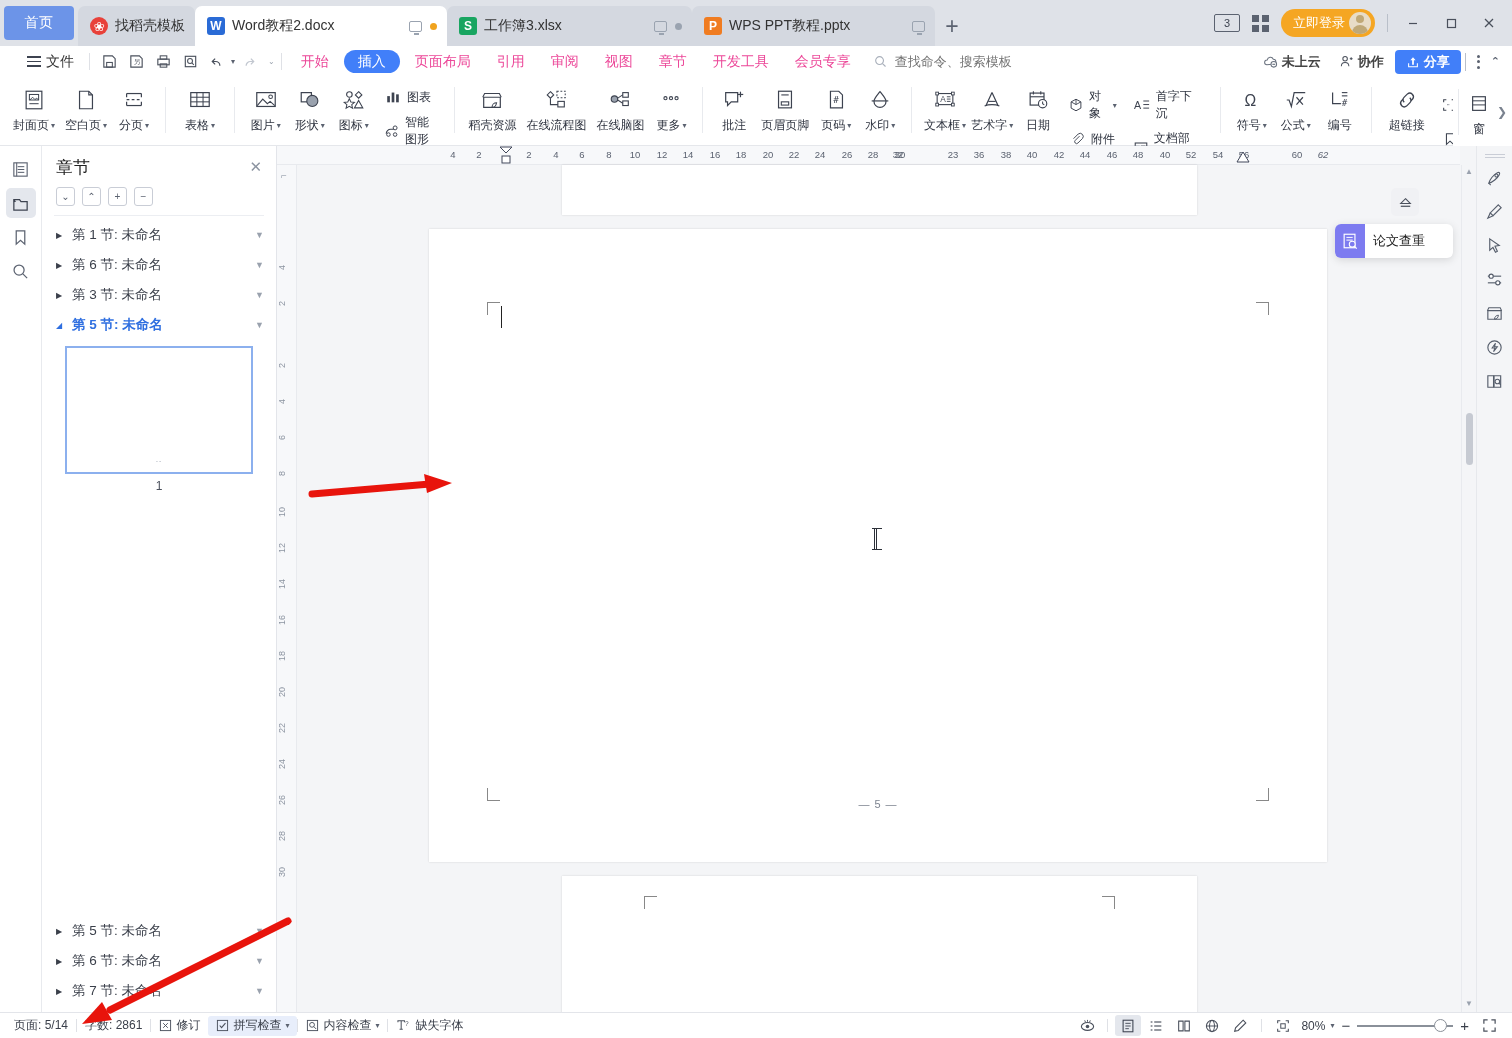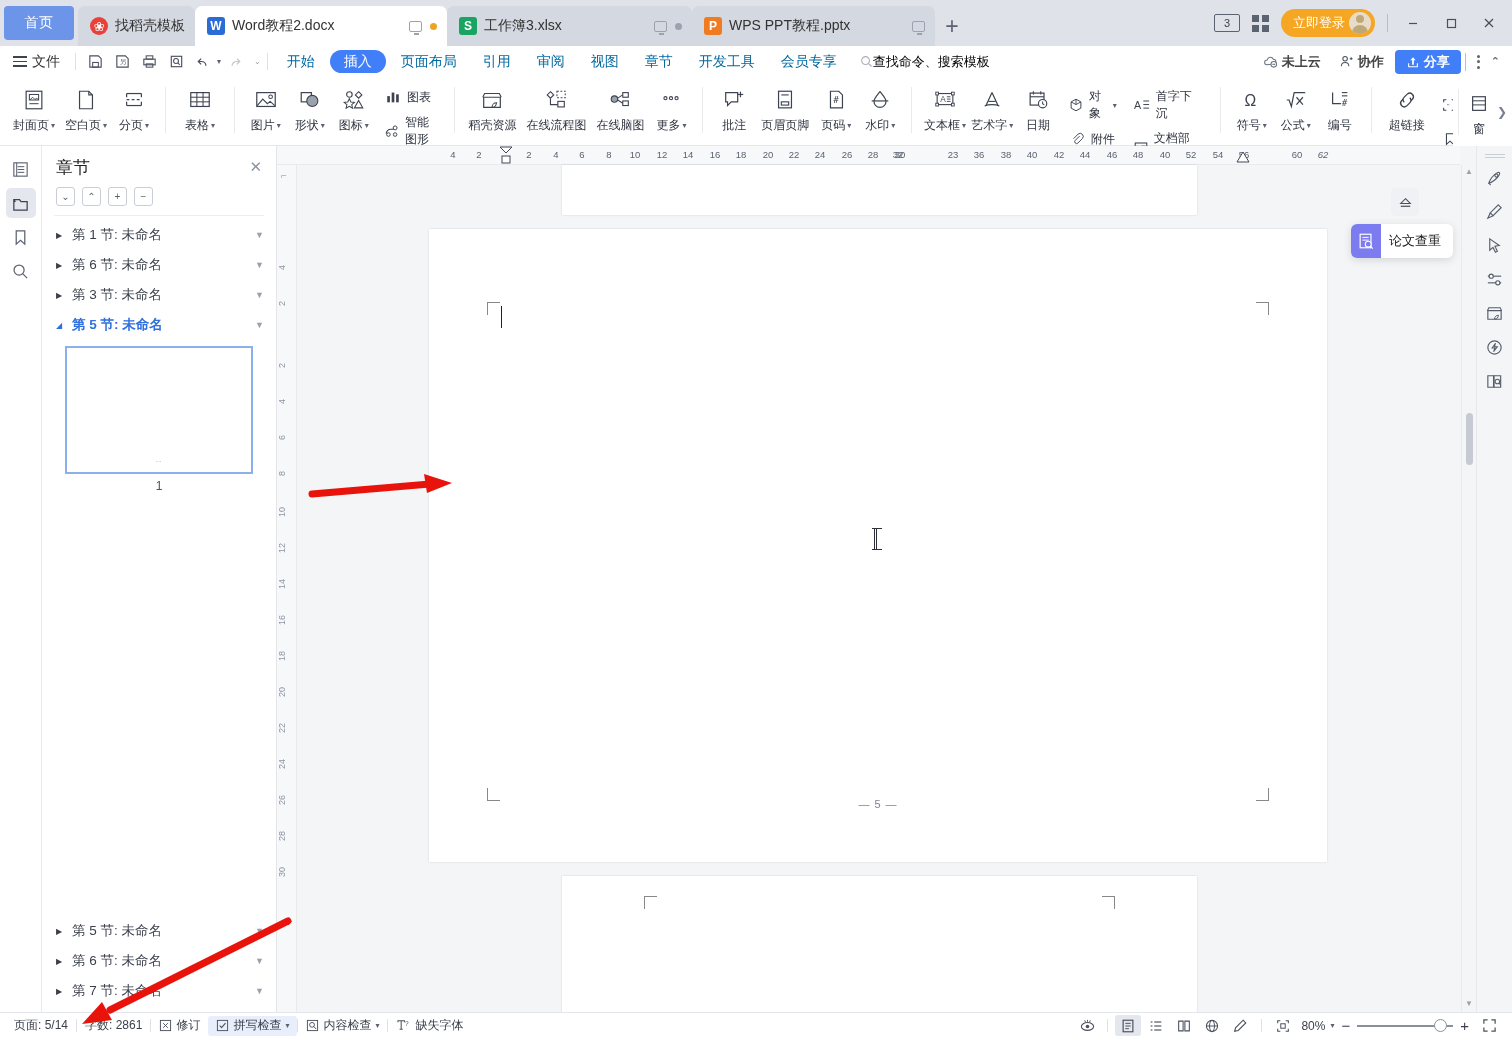--- a/index.html
+++ b/index.html
@@ -87,38 +87,38 @@
   }
   .wsep { width: 1px; height: 18px; background: #b9bfc9; }
   .wbtn {
     width: 26px; height: 26px; display: flex; align-items: center;
     justify-content: center; color: #4a505c; font-size: 15px;
   }
 
   
   .menubar {
     height: 31px; background: #fff; display: flex; align-items: center;
-    padding-left: 4px; font-size: 14px; color: #333;
+    padding-left: 18px; font-size: 14px; color: #333;
   }
   .mfile { display: flex; align-items: center; gap: 5px; padding: 0 9px; height: 26px; }
   .hamb { display: flex; flex-direction: column; gap: 3px; }
   .hamb i { width: 14px; height: 1.6px; background: #3d4350; display: block; }
   .qsep { width: 1px; height: 17px; background: #dfe1e6; margin: 0 6px; }
   .qbtn {
     width: 27px; height: 26px; display: flex; align-items: center;
     justify-content: center; color: #4a505c;
   }
   .qbtn.dim { color: #c2c7d0; }
   .menu-item {
     padding: 0 11px; height: 23px; line-height: 23px; border-radius: 12px;
-    font-size: 14px; color: #0369a1; margin: 0 2px;
+    font-size: 14px; color: #ec4899; margin: 0 2px;
   }
   .menu-item.active { background: #417ff9; color: #fff; padding: 0 14px; }
   .searchcmd {
-    display: flex; align-items: center; gap: 0; color: #000000;
+    display: flex; align-items: center; gap: 8px; color: #737373;
     font-size: 13px; margin-left: 10px;
   }
   .menubar-right {
     margin-left: auto; display: flex; align-items: center; gap: 4px; padding-right: 8px; font-weight: bold;
   }
   .mr-item { display: flex; align-items: center; gap: 4px; font-size: 13px; color: #444; padding: 0 7px; }
   .share-btn {
     background: #417ff9; color: #fff; border-radius: 4px; height: 24px;
     display: flex; align-items: center; gap: 4px; padding: 0 11px; font-size: 13px;
   }
@@ -249,21 +249,21 @@
 
   
   .eject-btn {
     position: absolute; right: 57px; top: 42px; width: 28px; height: 28px;
     background: #f0f1f4; border-radius: 5px; display: flex;
     align-items: center; justify-content: center; color: #4a505c;
   }
   .paper-chip {
     position: absolute; right: 23px; top: 78px; height: 34px; background: #fff;
     border-radius: 6px; box-shadow: 0 2px 8px rgba(0,0,0,.13);
-    display: flex; align-items: center; overflow: hidden; padding-right: 12px;
+    display: flex; align-items: center; overflow: hidden; padding-right: 28px;
   }
   .paper-chip .pic {
     width: 30px; height: 34px; background: #7d7bf0; color: #fff;
     display: flex; align-items: center; justify-content: center; flex: none;
   }
   .paper-chip .ptx { font-size: 13px; color: #222; padding-left: 8px; white-space: nowrap; }
 
   
   .vsb {
     position: absolute; right: 0; top: 19px; bottom: 0; width: 15px;

